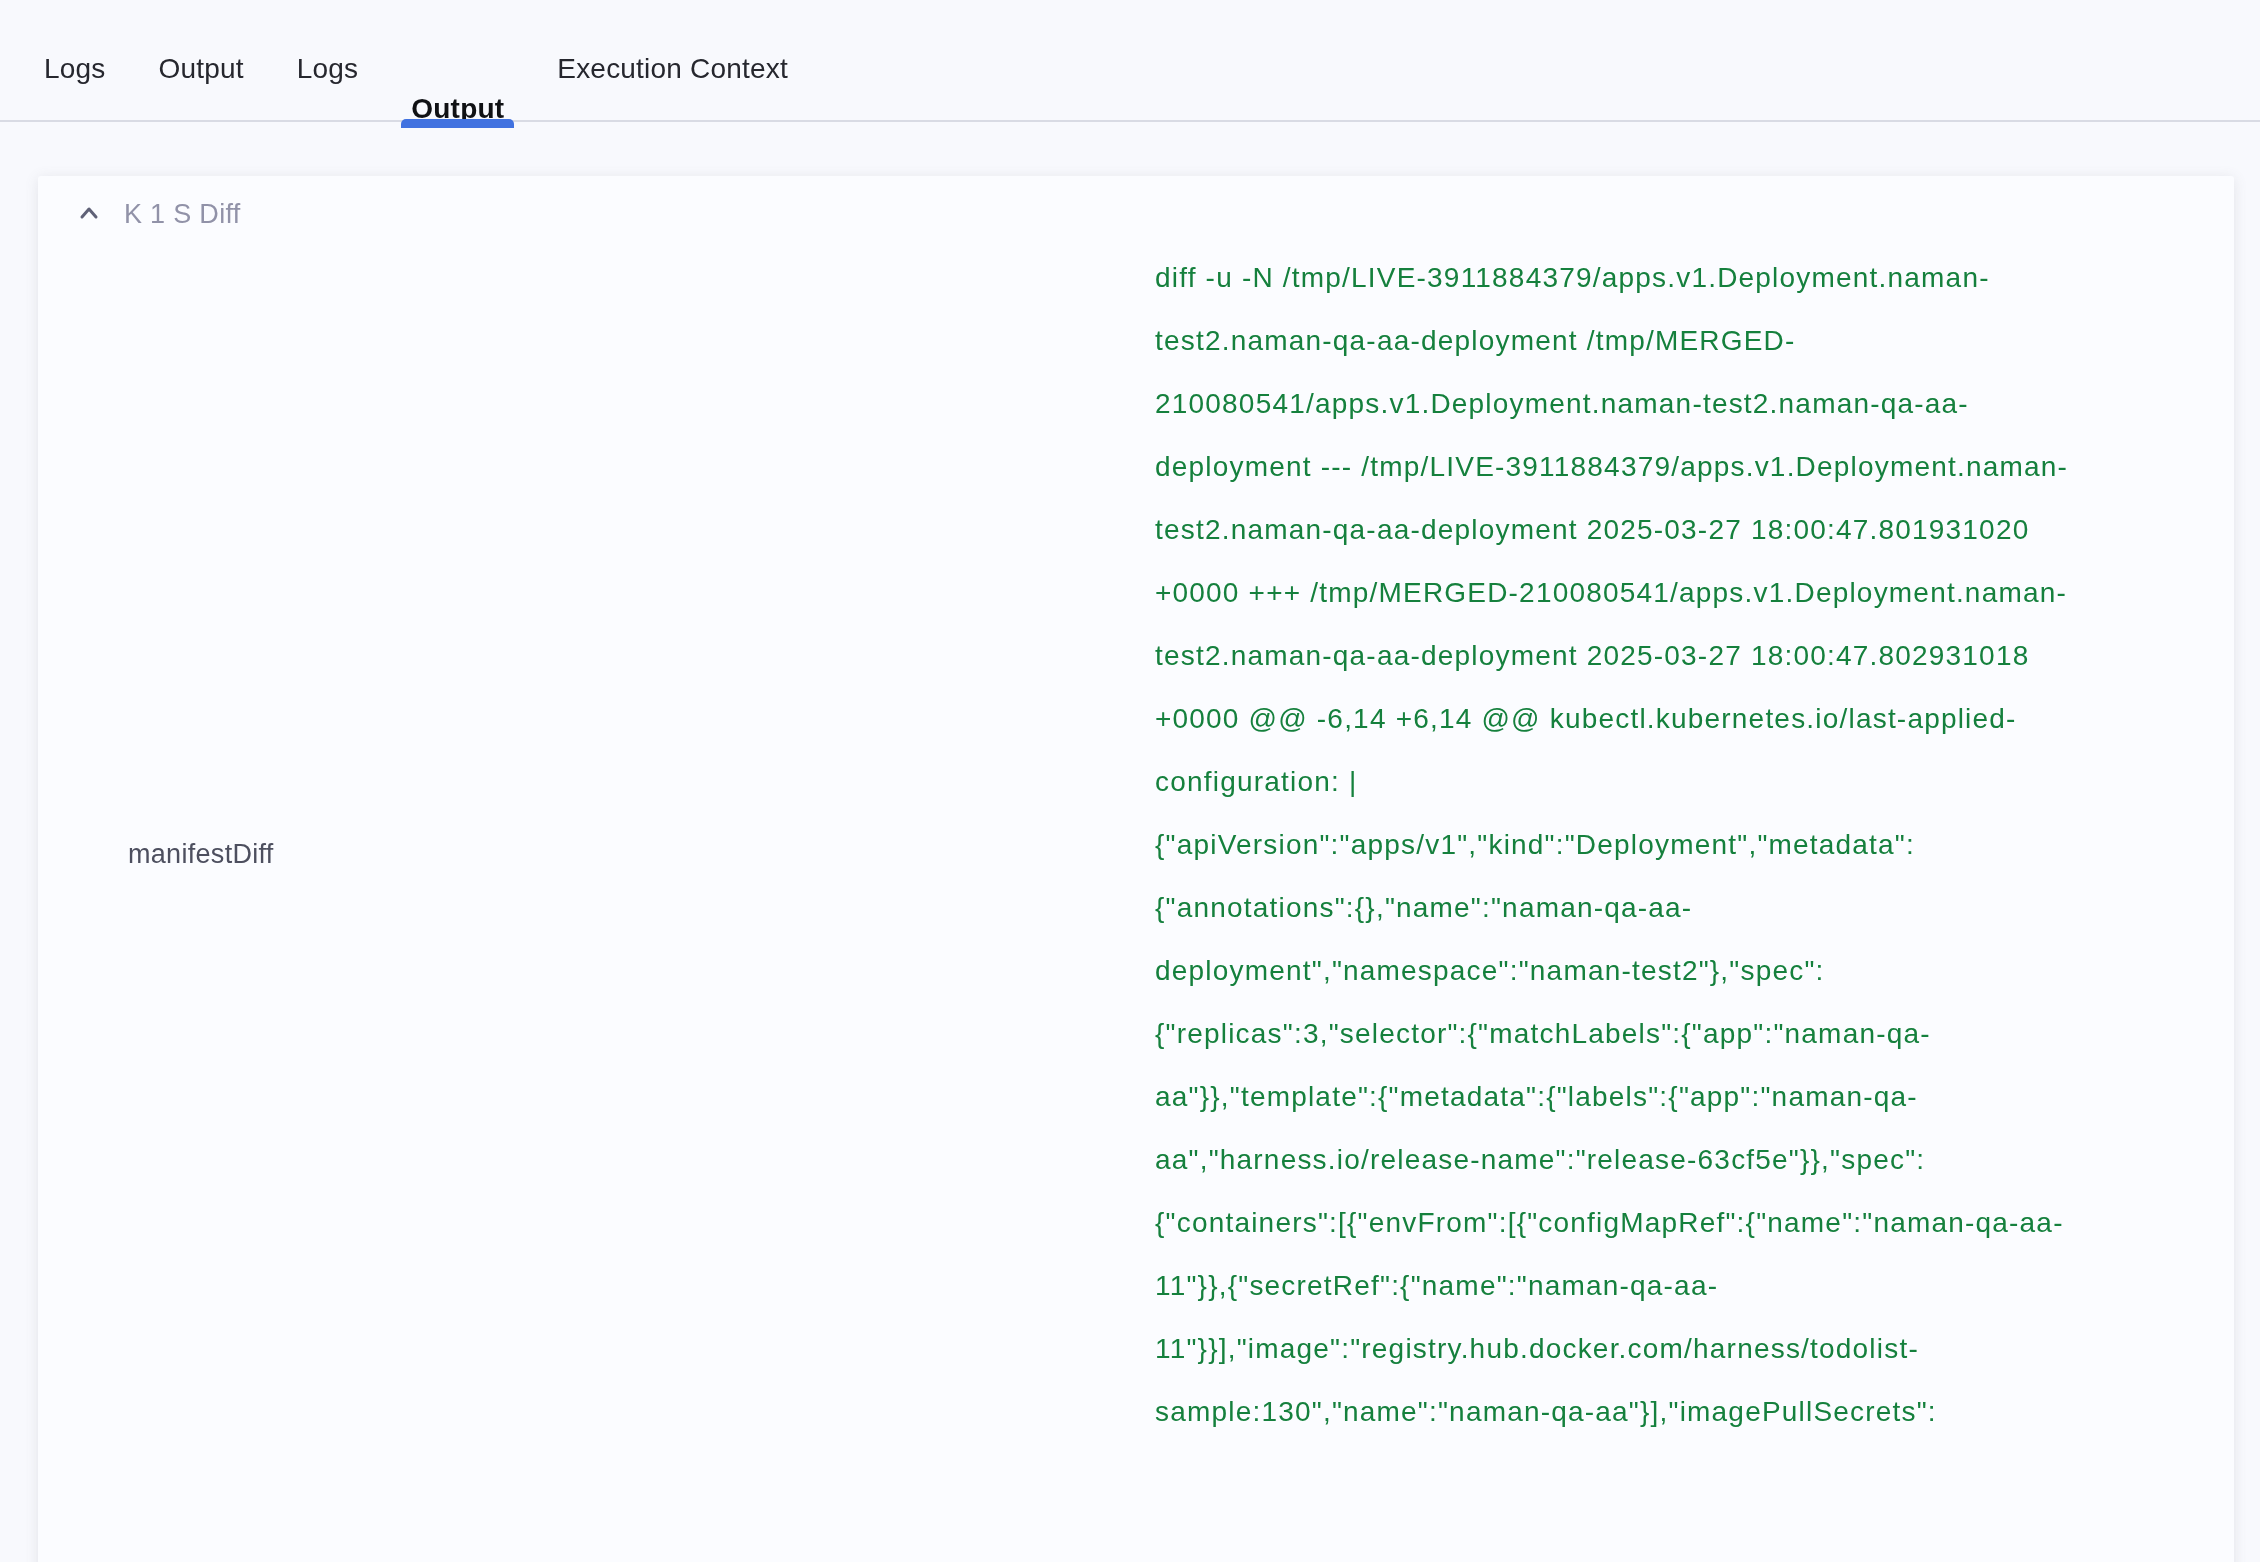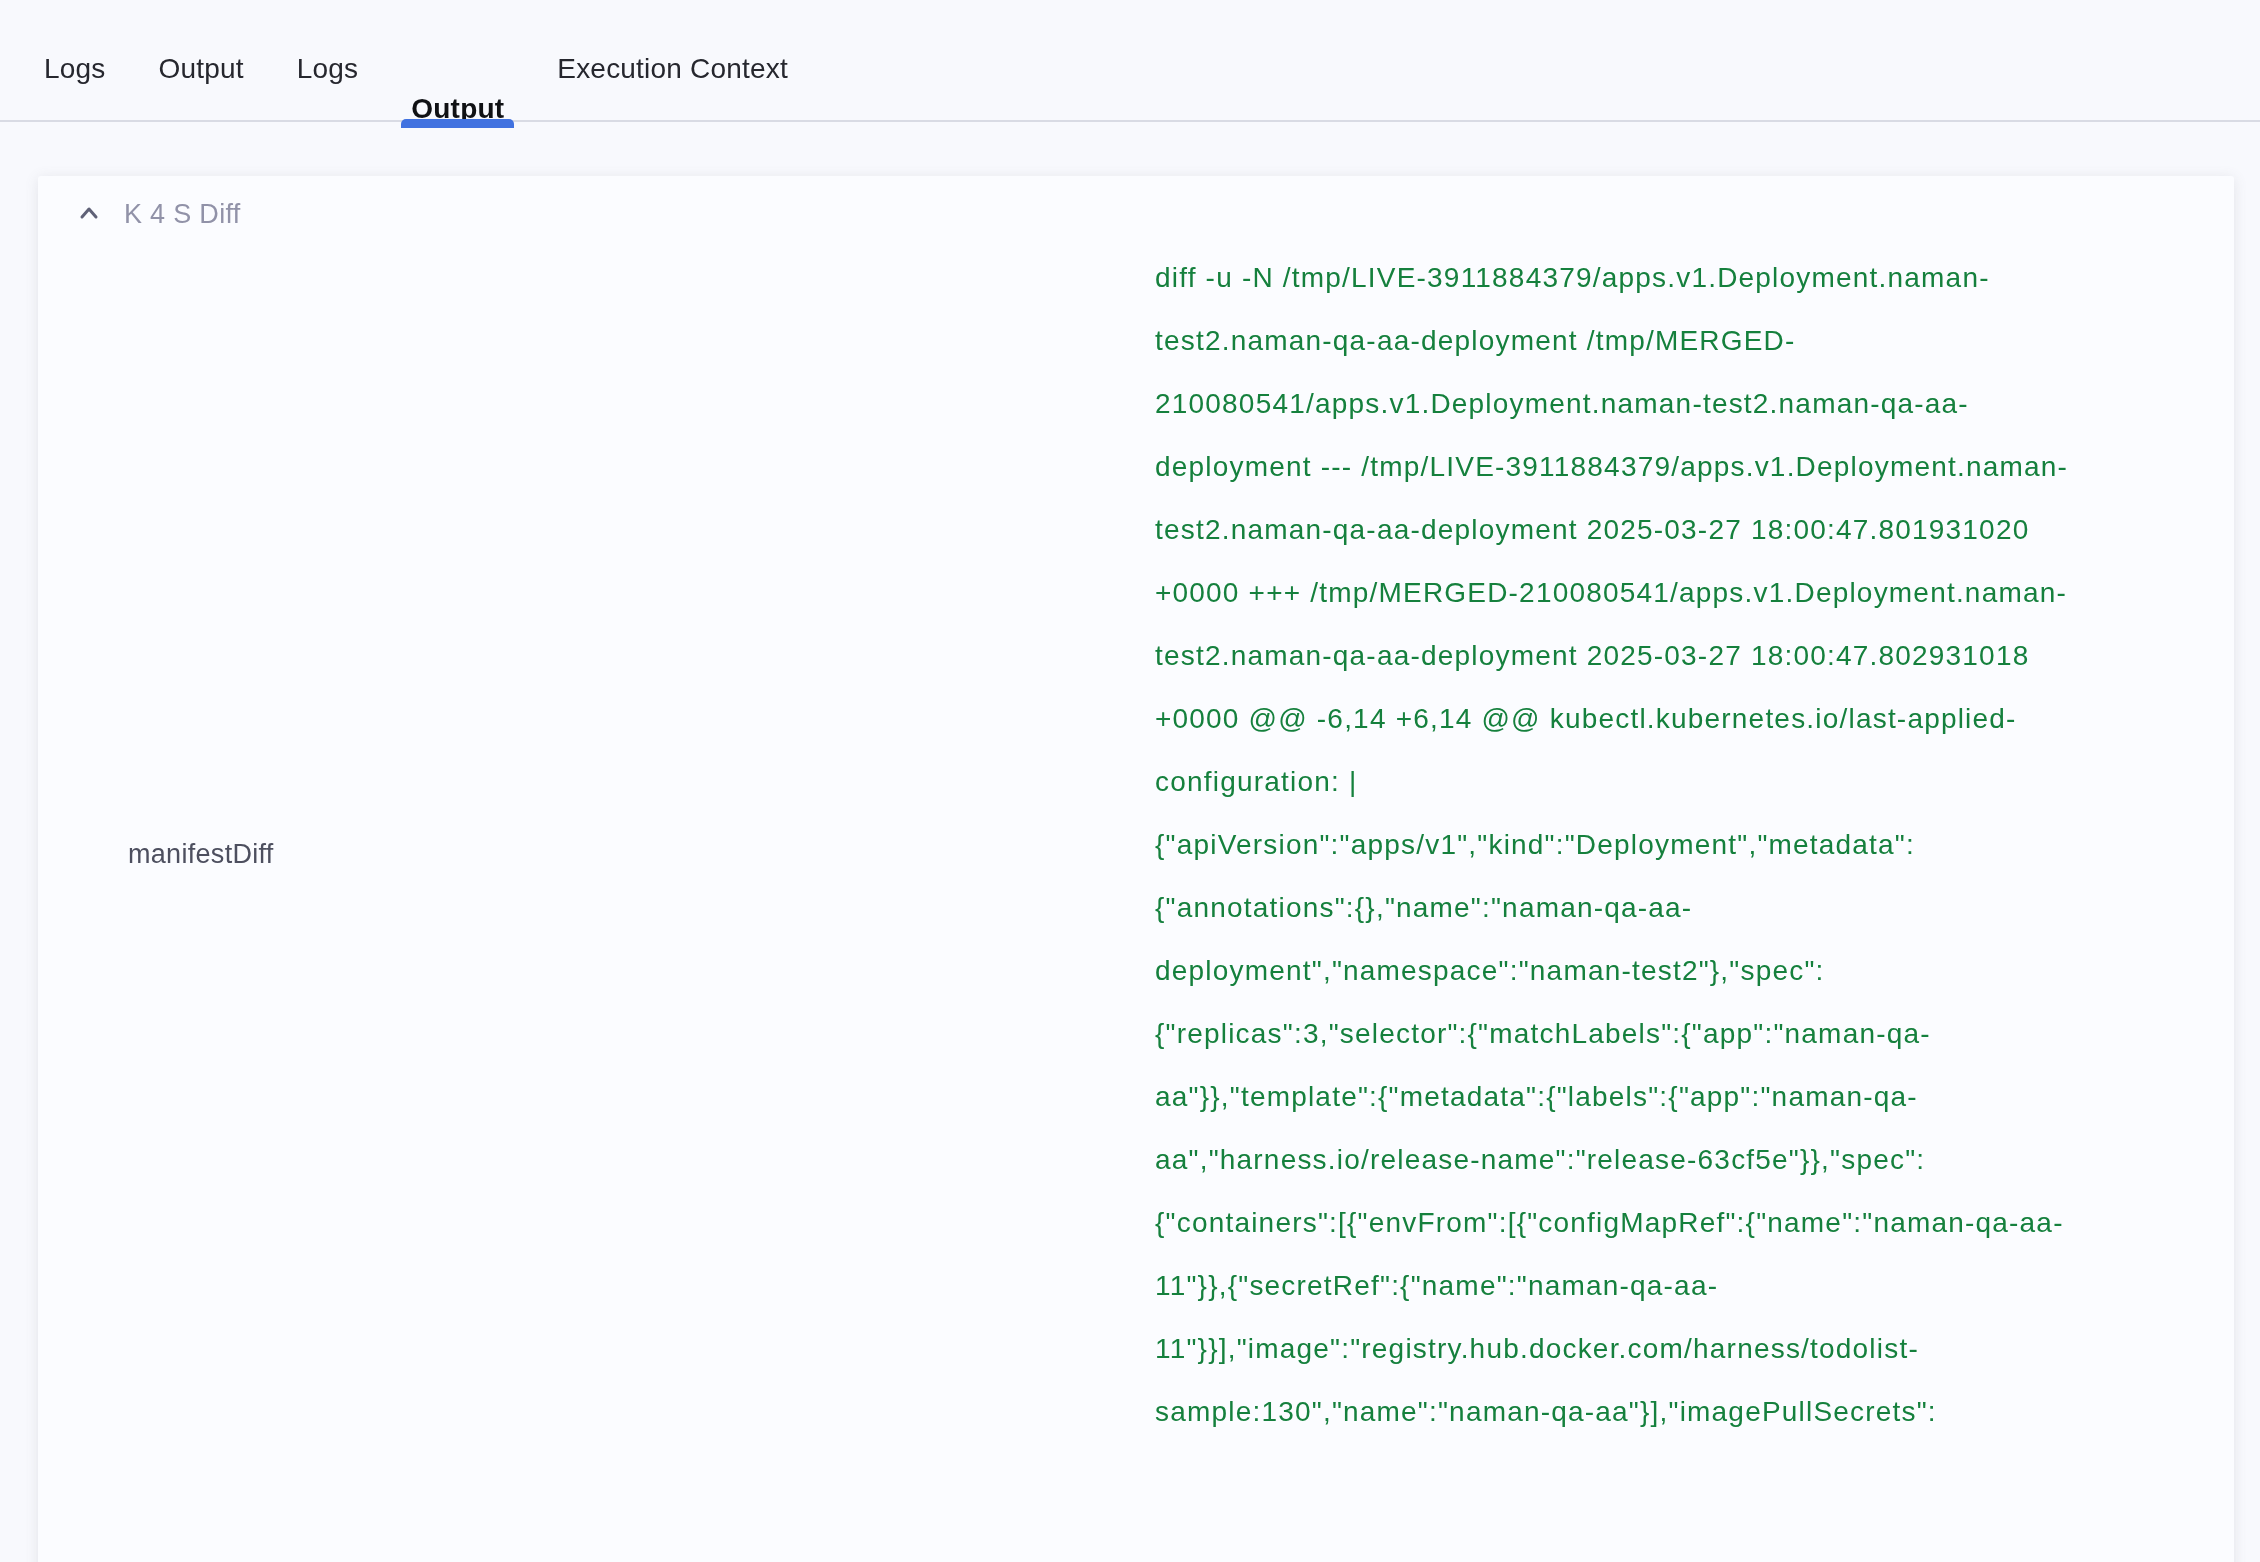--- a/index.html
+++ b/index.html
@@ -153,21 +153,21 @@
 
 <section class="card">
 
   <div class="tbody">
     <div class="group-row">
       <span class="chev">
         <svg width="28" height="28" viewBox="0 0 28 28" fill="none">
           <polyline points="7,17 14,9 21,17" stroke="#5f6177" stroke-width="3" stroke-linecap="round" stroke-linejoin="round" fill="none"></polyline>
         </svg>
       </span>
-      <span class="group-label">K 4 S Diff</span>
+      <span class="group-label">K 1 S Diff</span>
     </div>
 
     <div class="item-row">
       <div class="cell-name name-text">manifestDiff</div>
       <div class="cell-value value-text">diff -u -N /tmp/LIVE-3911884379/apps.v1.Deployment.naman-test2.naman-qa-aa-deployment /tmp/MERGED-210080541/apps.v1.Deployment.naman-test2.naman-qa-aa-deployment --- /tmp/LIVE-3911884379/apps.v1.Deployment.naman-test2.naman-qa-aa-deployment 2025-03-27 18:00:47.801931020 +0000 +++ /tmp/MERGED-210080541/apps.v1.Deployment.naman-test2.naman-qa-aa-deployment 2025-03-27 18:00:47.802931018 +0000 @@ -6,14 +6,14 @@ kubectl.kubernetes.io/last-applied-configuration: | {"apiVersion":"apps/v1","kind":"Deployment","metadata":{"annotations":{},"name":"naman-qa-aa-deployment","namespace":"naman-test2"},"spec":{"replicas":3,"selector":{"matchLabels":{"app":"naman-qa-aa"}},"template":{"metadata":{"labels":{"app":"naman-qa-aa","harness.io/release-name":"release-63cf5e"}},"spec":{"containers":[{"envFrom":[{"configMapRef":{"name":"naman-qa-aa-11"}},{"secretRef":{"name":"naman-qa-aa-11"}}],"image":"registry.hub.docker.com/harness/todolist-sample:130","name":"naman-qa-aa"}],"imagePullSecrets":</div>
     </div>
   </div>
 </section>
 
 </body></html>

